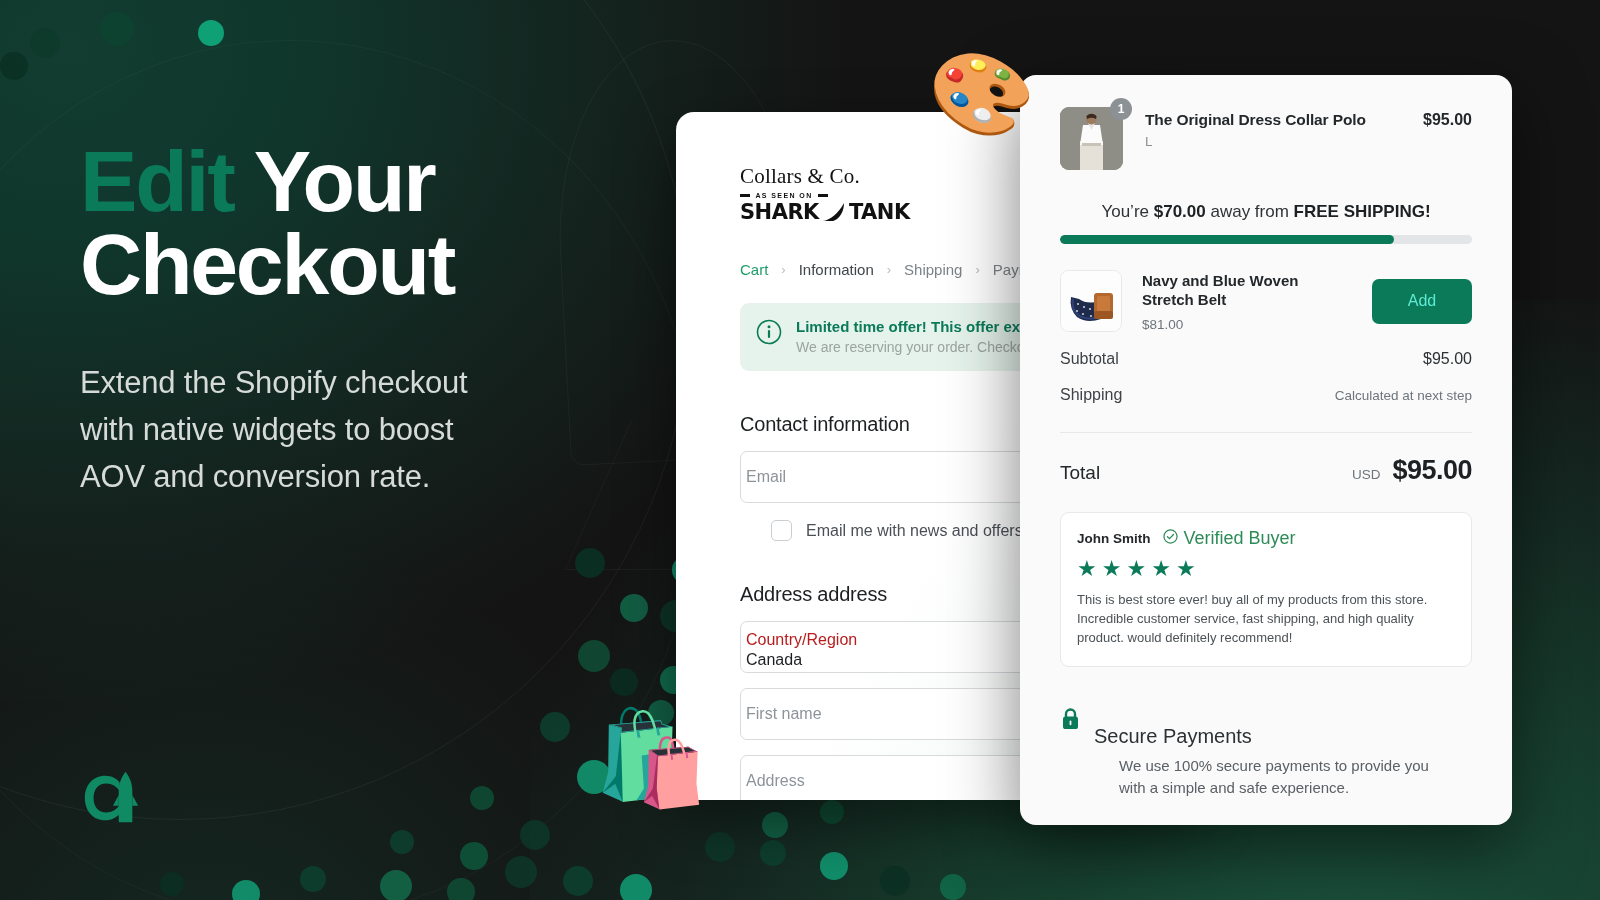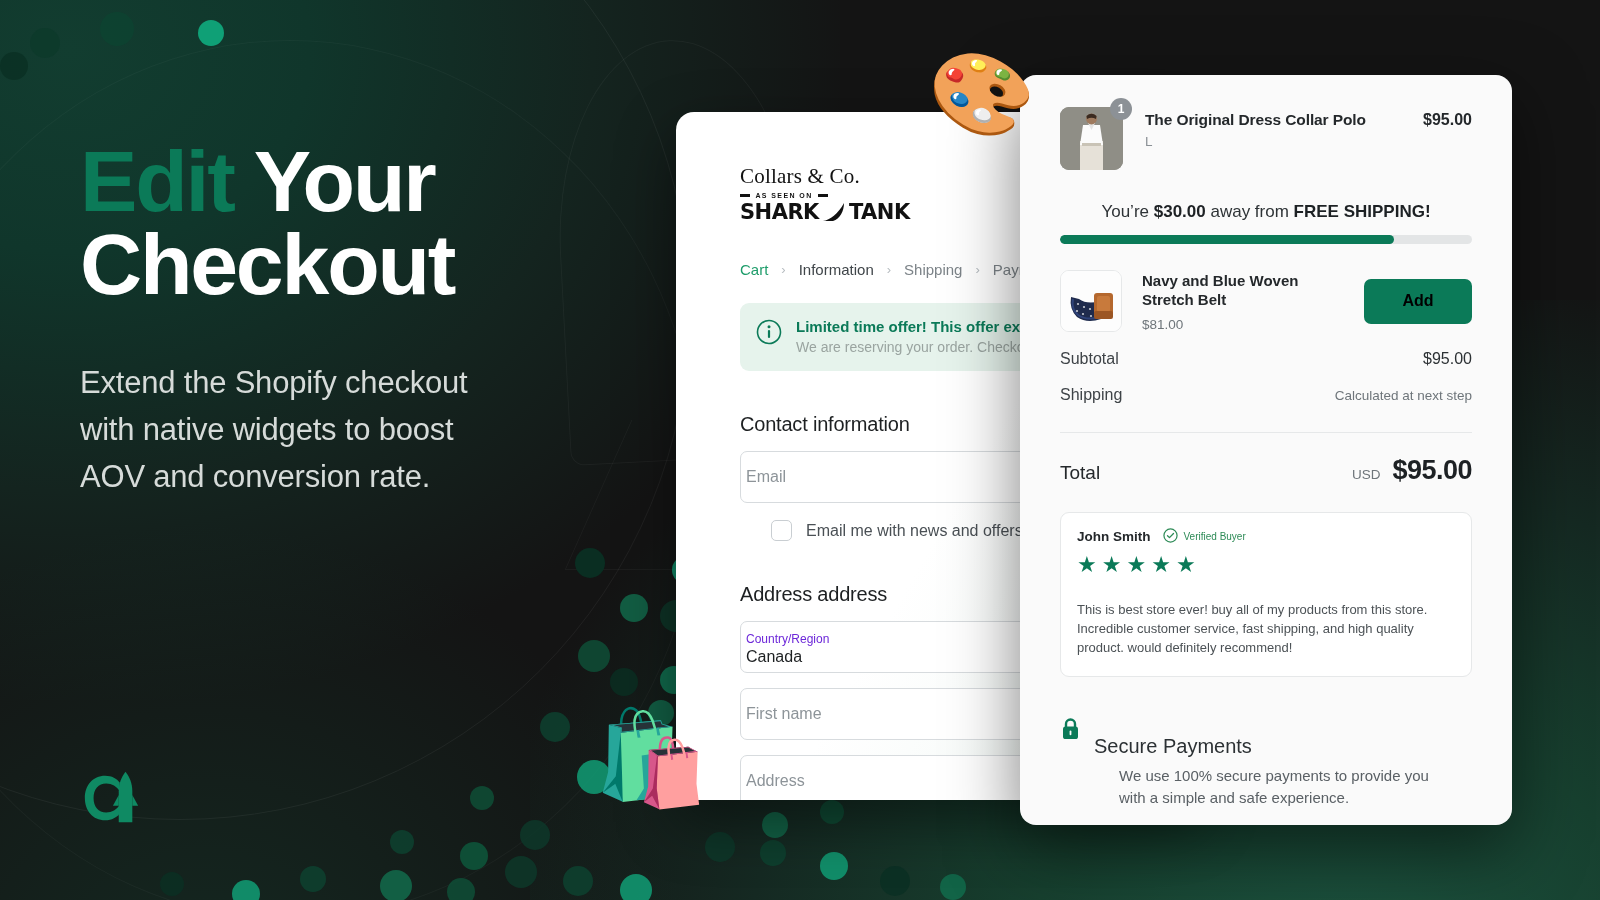--- a/index.html
+++ b/index.html
@@ -112,21 +112,21 @@
   .offer-title { font-size:15px; font-weight:700; color:#0b7a58; white-space:nowrap; }
   .offer-sub { font-size:14px; color:#9aa4a0; margin-top:4px; white-space:nowrap; }
 
   .sec-title { font-size:20px; color:#1d2022; margin-top:42px; font-weight:400; letter-spacing:-.2px;}
   .field {
     margin-top:15px; width:548px; height:52px; border:1px solid #d7dbde; border-radius:7px;
     background:#fff; display:flex; flex-direction:column; justify-content:center; padding:0 5px;
   }
   .field .ph { font-size:16px; color:#8d9499; }
   .field.filled { padding-top:6px; }
-  .field .lbl { font-size:12px; color:#6d28d9; line-height:1.2; }
+  .field .lbl { font-size:16px; color:#b91c1c; line-height:1.2; }
   .field .val { font-size:16px; color:#1d2022; line-height:1.3; margin-top:1px;}
   .checkrow { display:flex; align-items:center; gap:14px; margin-top:17px;padding-left:31px; }
   .cbox { width:21px; height:21px; border:1px solid #c9ced2; border-radius:5px; background:#fff; }
   .checkrow span { font-size:16px; color:#4a5055; }
 
   
   .cart-panel {
     position:absolute; left:1020px; top:75px; width:492px; height:750px;
     background:#fafafa; border-radius:16px; box-shadow:0 24px 70px rgba(0,0,0,.5);
     z-index:5; padding:32px 40px 0 40px; overflow:hidden;
@@ -156,45 +156,45 @@
 
   .upsell { display:flex; align-items:center; gap:20px; margin-top:26px; }
   .upsell-thumb {
     width:62px; height:62px; border-radius:9px; border:1px solid #e6e8e9; background:#fff;
     overflow:hidden; position:relative; flex:0 0 auto;
   }
   .upsell-info { flex:1; }
   .upsell-title { font-size:15px; font-weight:700; color:#24282b; line-height:1.3; max-width:180px;}
   .upsell-price { font-size:13.5px; color:#6e757a; margin-top:7px; }
   .add-btn {
-    background:#0b7a58; color:#000000; border:none; border-radius:7px;
-    width:108px; height:45px; font-size:16px; font-weight:700; cursor:pointer;
+    background:#0b7a58; color:#5eead4; border:none; border-radius:7px;
+    width:100px; height:45px; font-size:16px; font-weight:400; cursor:pointer;
     font-family:"Liberation Sans", sans-serif;
   }
 
   .divider { height:1px; background:#e6e8e9; margin:28px 0 0 0; }
   .sum-row { display:flex; justify-content:space-between; align-items:baseline; margin-top:18px; }
   .sum-label { font-size:16px; color:#3e4347; }
   .sum-value { font-size:16px; color:#2c3134; }
   .sum-value.muted { font-size:13.5px; color:#6e757a; }
   .total-row { display:flex; justify-content:space-between; align-items:baseline; margin-top:22px; }
   .total-label { font-size:19px; color:#24282b; }
   .total-right { display:flex; align-items:baseline; gap:12px; }
   .total-cur { font-size:13.5px; color:#6e757a; }
   .total-amt { font-size:27px; font-weight:700; color:#1d2124; letter-spacing:-.5px;}
 
   .review-card {
     margin-top:26px; border:1px solid #e6e8e9; border-radius:9px; background:#fff;
     padding:15px 16px 18px 16px;
   }
   .rev-head { display:flex; align-items:center; gap:12px; }
   .rev-name { font-size:13.5px; font-weight:700; color:#24282b; }
-  .rev-verified { display:flex; align-items:center; gap:6px; font-size:10px; color:#2e8b57; }
+  .rev-verified { display:flex; align-items:center; gap:6px; font-size:18px; color:#2e8b57; }
   .stars { display:flex; gap:5px; margin-top:9px; font-size:22px; color:#0b7a58; line-height:1; }
-  .rev-text { font-size:13px; color:#4c5256; line-height:1.48; margin-top:24px; }
+  .rev-text { font-size:13px; color:#4c5256; line-height:1.48; margin-top:10px; }
 
   .trust { margin-top:26px; }
   .trust-row { display:flex; align-items:center; gap:13px; }
   .trust-title { font-size:20px; font-weight:400; color:#2c3134;margin-top:32px; }
   .trust-sub { font-size:15px; color:#5a6065; line-height:1.5; margin:7px 0 0 59px; max-width:340px;}
   .trust-row.second { margin-top:22px; }
 
   
   .emoji { position:absolute; z-index:7; line-height:1; user-select:none; }
   #palette { left:930px; top:52px; font-size:84px; transform:rotate(-12deg); }
@@ -354,21 +354,21 @@
         <span class="qty-badge">1</span>
       </div>
       <div class="li-info">
         <div class="li-title">The Original Dress Collar Polo</div>
         <div class="li-variant">L</div>
       </div>
       <div class="li-price">$95.00</div>
     </div>
 
     <div class="free-ship-msg">
-      <span>You’re </span><b>$30.00</b><span> away from </span><b>FREE SHIPPING!</b>
+      <span>You’re </span><b>$70.00</b><span> away from </span><b>FREE SHIPPING!</b>
     </div>
     <div class="progress-track">
       <div class="progress-fill" id="progressFill" style="width: 81%;"></div>
     </div>
 
     <div class="upsell">
       <div class="upsell-thumb">
         <svg viewBox="0 0 62 62" width="62" height="62">
           <rect width="62" height="62" fill="#fdfdfd"></rect>
           <path d="M10 26 Q8 38 16 46 Q26 53 40 48 L40 30 Q26 34 18 28 Z" fill="#1f2b4d"></path>

